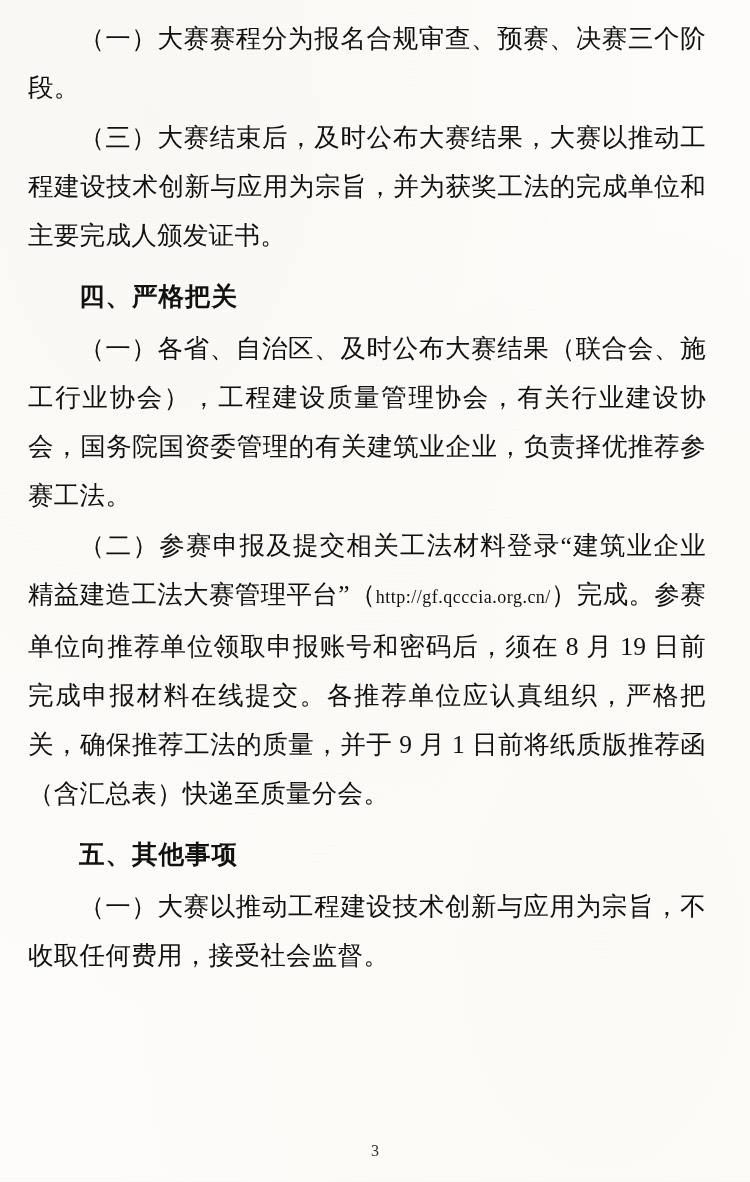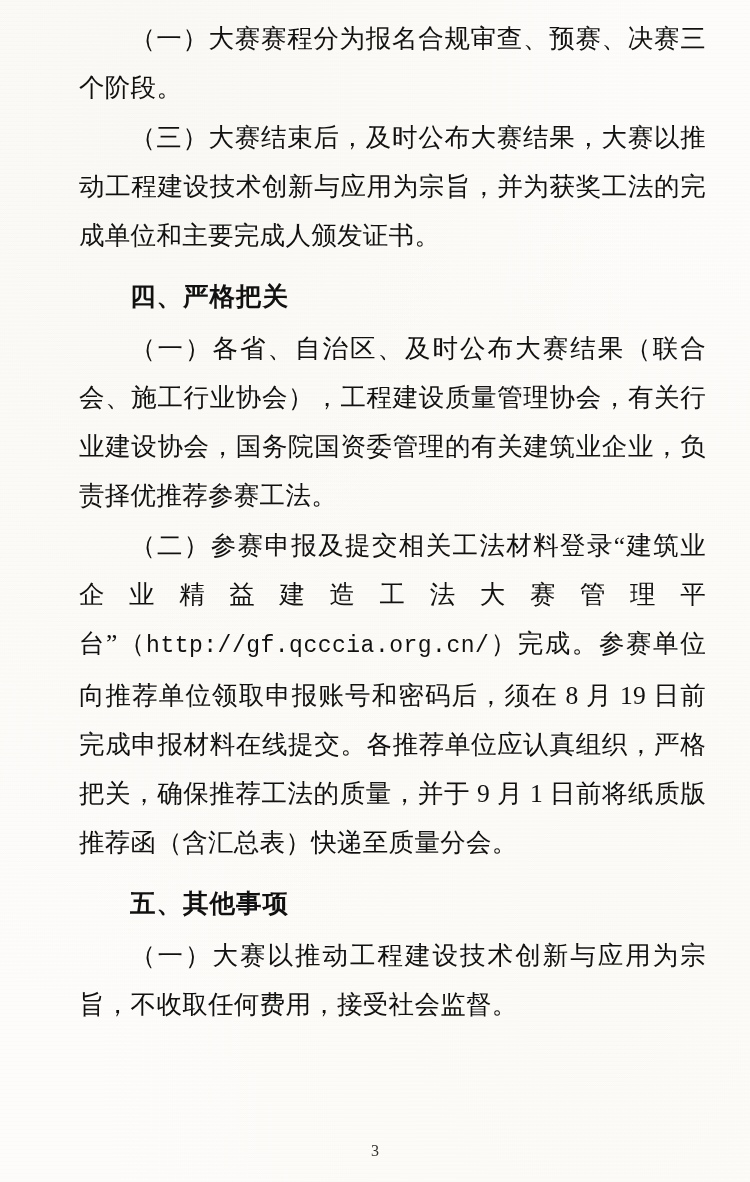--- a/index.html
+++ b/index.html
@@ -13,21 +13,21 @@
     font-family: "Liberation Serif", "DejaVu Serif", serif;
     color: #1a1a1a;
     position: relative;
     overflow: hidden;
   }
   .page {
     position: relative;
     width: 750px;
     height: 1182px;
     box-sizing: border-box;
-    padding: 14px 44px 0 79px;
+    padding: 14px 44px 0 28px;
     background:
       radial-gradient(ellipse at 20% 10%, rgba(250,248,244,0.9) 0%, rgba(253,252,250,0) 60%),
       radial-gradient(ellipse at 80% 80%, rgba(252,250,246,0.9) 0%, rgba(253,252,250,0) 60%),
       #fdfcfa;
   }
   .body-text {
     font-size: 25.5px;
     line-height: 49px;
     letter-spacing: 0.3px;
     text-align: justify;
@@ -39,22 +39,22 @@
     text-indent: 2em;
     margin: 0 0 1px 0;
   }
   .heading {
     text-indent: 2em;
     font-weight: bold;
     margin: 5px 0 3px 0;
     letter-spacing: 1px;
   }
   .mono {
-    font-family: Liberation Mono, monospace;
-    font-size: 23px;
+    font-family: Liberation Serif, serif;
+    font-size: 18px;
     letter-spacing: 0.5px;
   }
   .spacer-sm { height: 6px; }
   .page-number {
     position: absolute;
     bottom: 22px;
     left: 0;
     width: 750px;
     text-align: center;
     font-size: 16px;

